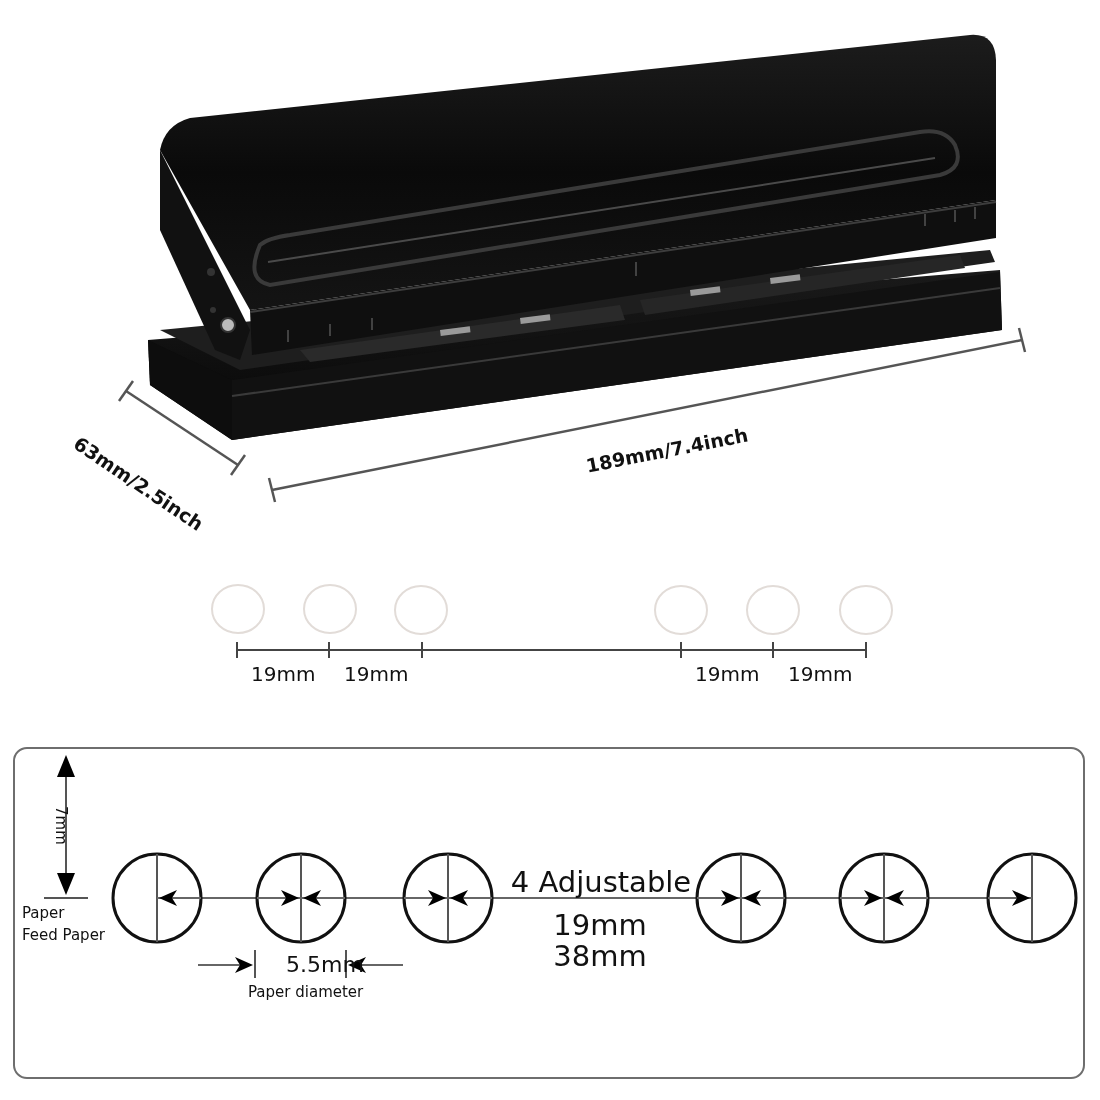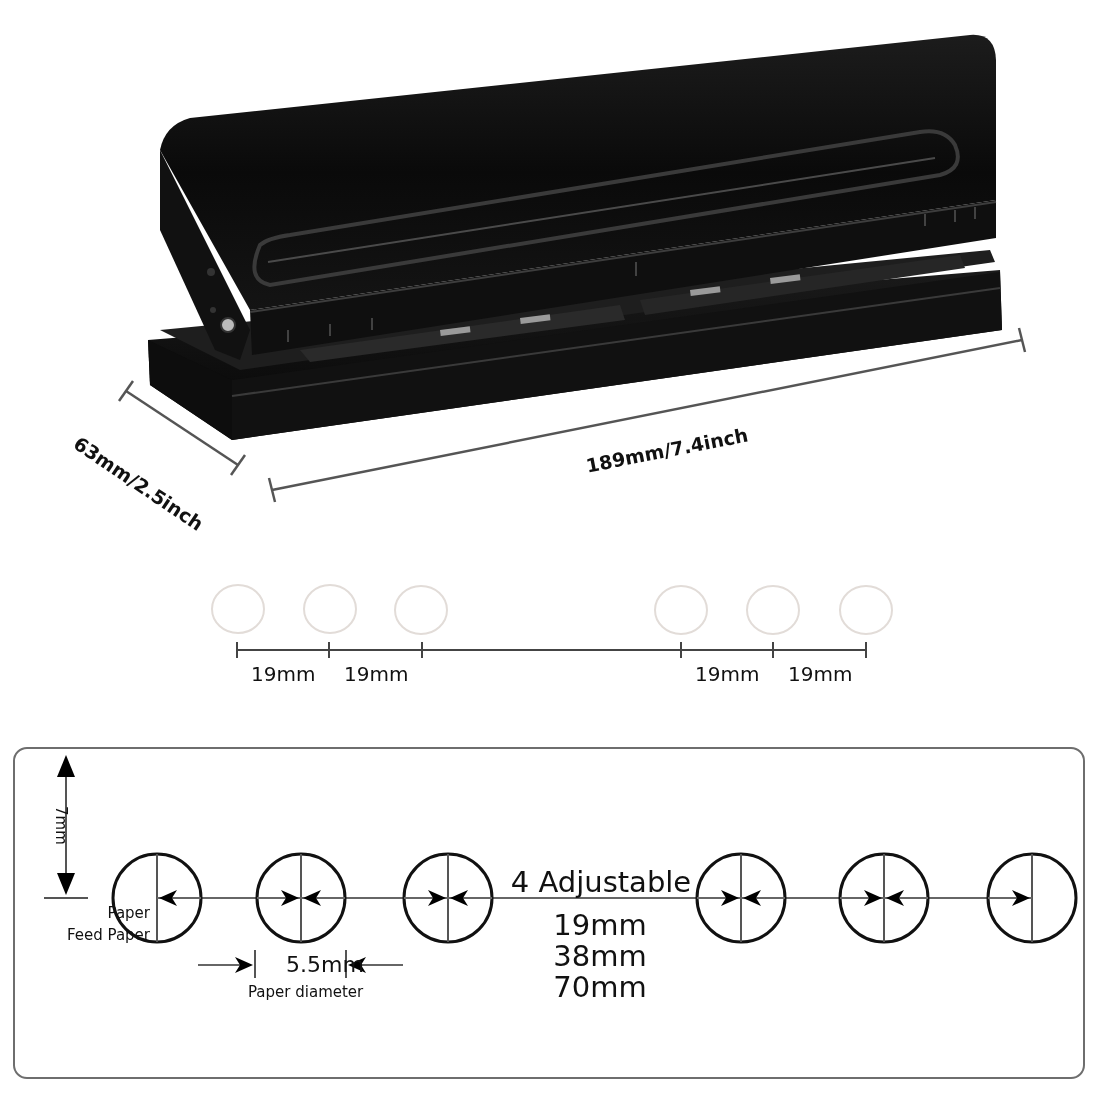--- a/index.html
+++ b/index.html
@@ -8,21 +8,21 @@
   svg { position: absolute; left: 0; top: 0; }
   .label { position: absolute; font-family: "DejaVu Sans", sans-serif; white-space: nowrap; }
   .dim-text { font-weight: bold; font-size: 19px; color: #111; }
   .spacing-label { font-size: 20px; color: #111; }
   .panel {
     position: absolute; left: 13px; top: 747px; width: 1072px; height: 332px;
     border: 2px solid #6e6e6e; border-radius: 14px; box-sizing: border-box; background: #fff;
   }
   .title-line { font-size: 29px; line-height: 31px; text-align: center; color: #111; }
   .pos-list { font-size: 29px; line-height: 31px; text-align: center; color: #111; }
-  .small { font-size: 15px; color: #111; text-align: right; line-height: 22px; margin-left: 40px; }
+  .small { font-size: 15px; color: #111; text-align: left; line-height: 22px; }
 </style>
 </head>
 <body>
 
 <div class="abs" style="left:0;top:0;width:1100px;height:540px;">
   <svg width="1100" height="540" viewBox="0 0 1100 540">
     <defs>
       <linearGradient id="lidGrad" x1="0" y1="0" x2="0" y2="1">
         <stop offset="0" stop-color="#1c1c1c"></stop>
         <stop offset="0.5" stop-color="#0a0a0a"></stop>
@@ -186,17 +186,16 @@
   <div>Feed Paper</div>
 </div>
 
 <div class="label" style="left:496px;top:856px;width:210px;margin-top:11px;">
   <div class="title-line">4 Adjustable</div>
 </div>
 
 <div class="label" style="left:520px;top:910px;width:160px;">
   <div class="pos-list">19mm</div>
   <div class="pos-list">38mm</div>
-  <div class="pos-list">70mm</div>
 </div>
 
 <div class="label" style="left:258px;top:952px;font-size:22px;margin-left:28px;">5.5mm</div>
 <div class="label" style="left:248px;top:983px;font-size:15px;">Paper diameter</div>
 
 </body></html>

